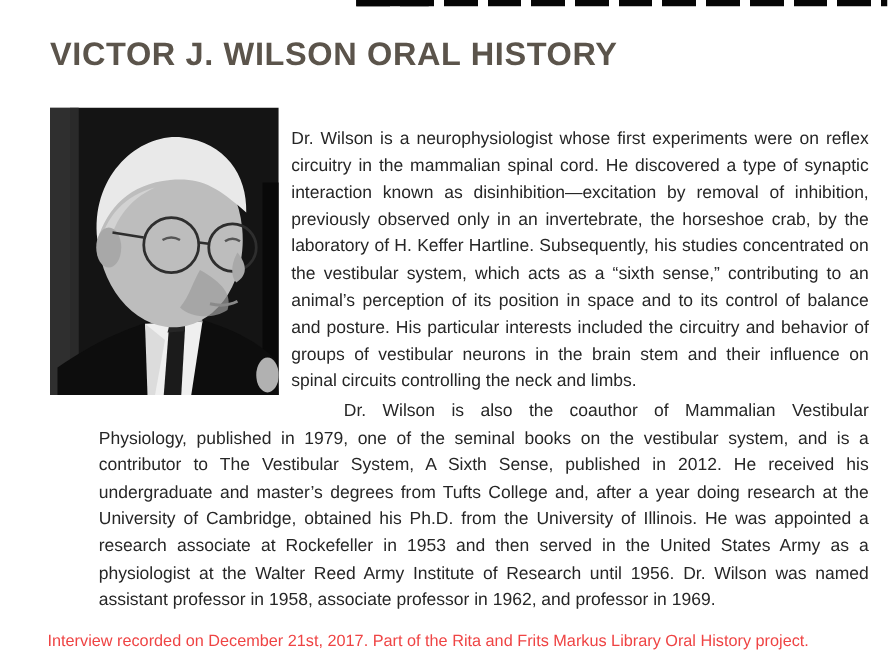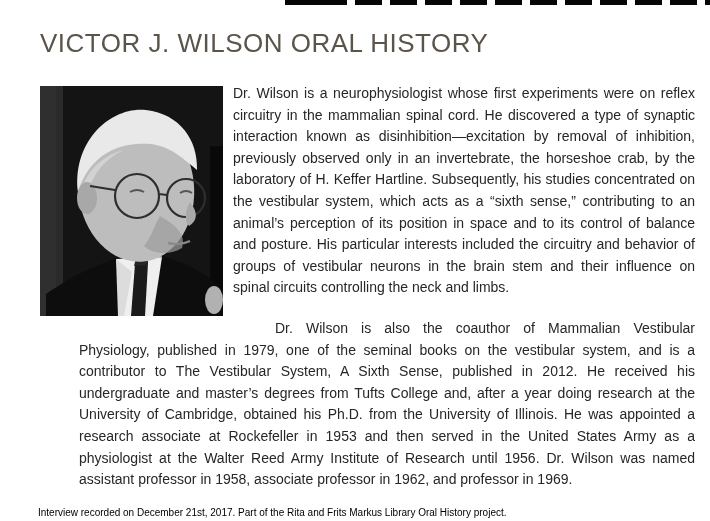--- a/index.html
+++ b/index.html
@@ -10,35 +10,35 @@
   }
   .top-bar{
     position:absolute;top:0;left:285px;width:425px;height:5px;
     background:repeating-linear-gradient(90deg,#060606 0 27px,rgba(0,0,0,0) 27px 35px);
   }
   .top-bar::before{
     content:"";position:absolute;left:0;top:0;width:58px;height:5px;background:#060606;
   }
   .title{
     margin:30px 0 0 40px;
-    font-size:26px;line-height:27px;font-weight:400;
+    font-size:26px;line-height:27px;font-weight:700;
     letter-spacing:0.5px;color:#5b544b;
   }
   .content{padding:26px 15px 0 38px;}
-  .row{display:flex;align-items:flex-start;}
+  .row{display:flex;align-items:flex-end;}
   .portrait{
     flex:0 0 183px;width:183px;height:230px;margin:3px 10px 0 2px;display:block;
   }
   .para{
     margin:0;font-size:14px;line-height:21.6px;color:#262626;
     text-align:justify;
   }
   .para-2{margin-top:2px;text-indent:196px;margin-left:41px;}
   .footnote{
-    margin:14px 0 0 0;font-size:10px;line-height:16px;color:#000000;text-align:left;
+    margin:14px 0 0 0;font-size:13px;line-height:16px;color:#ef4444;text-align:left;
   }
 </style>
 </head>
 <body>
 
 <div class="top-bar"></div>
 
 <h1 class="title">VICTOR J. WILSON ORAL HISTORY</h1>
 
 <div class="content">

